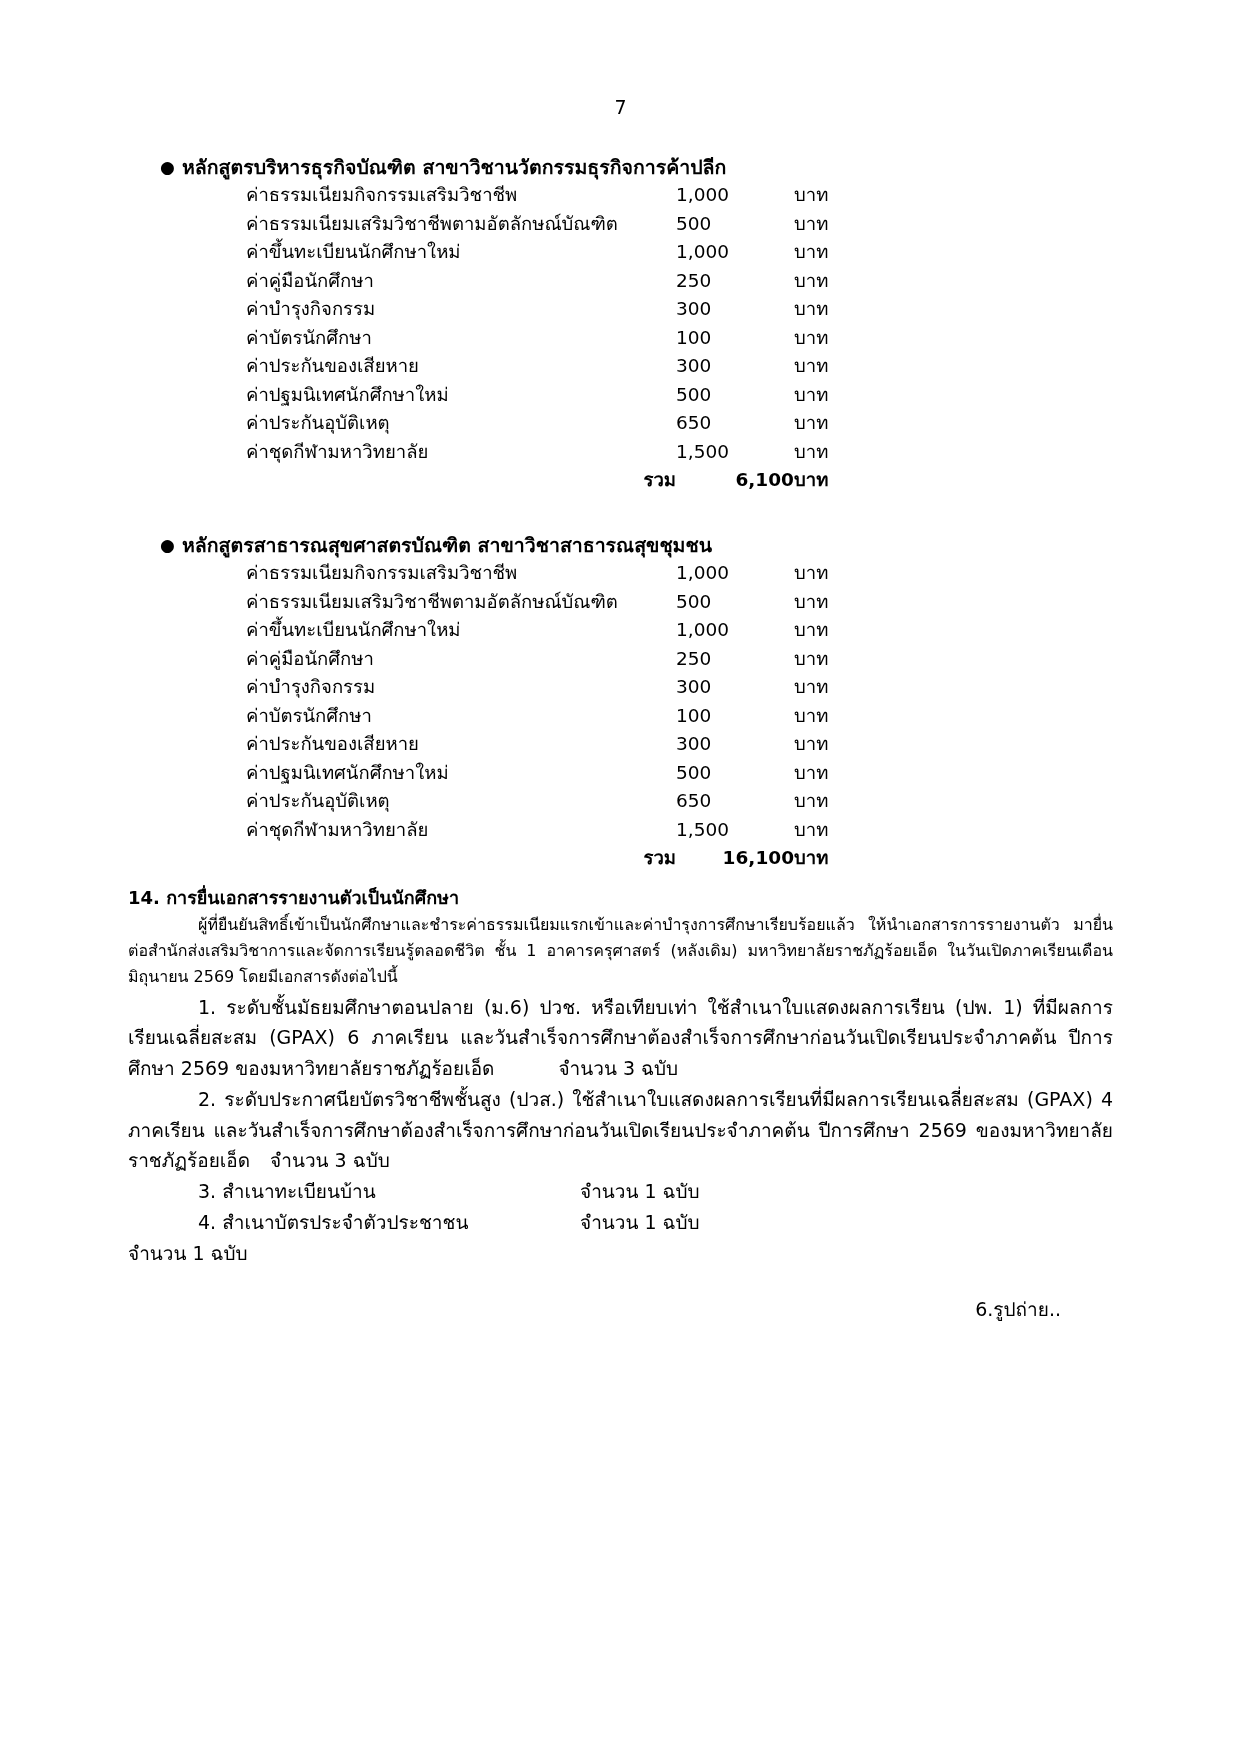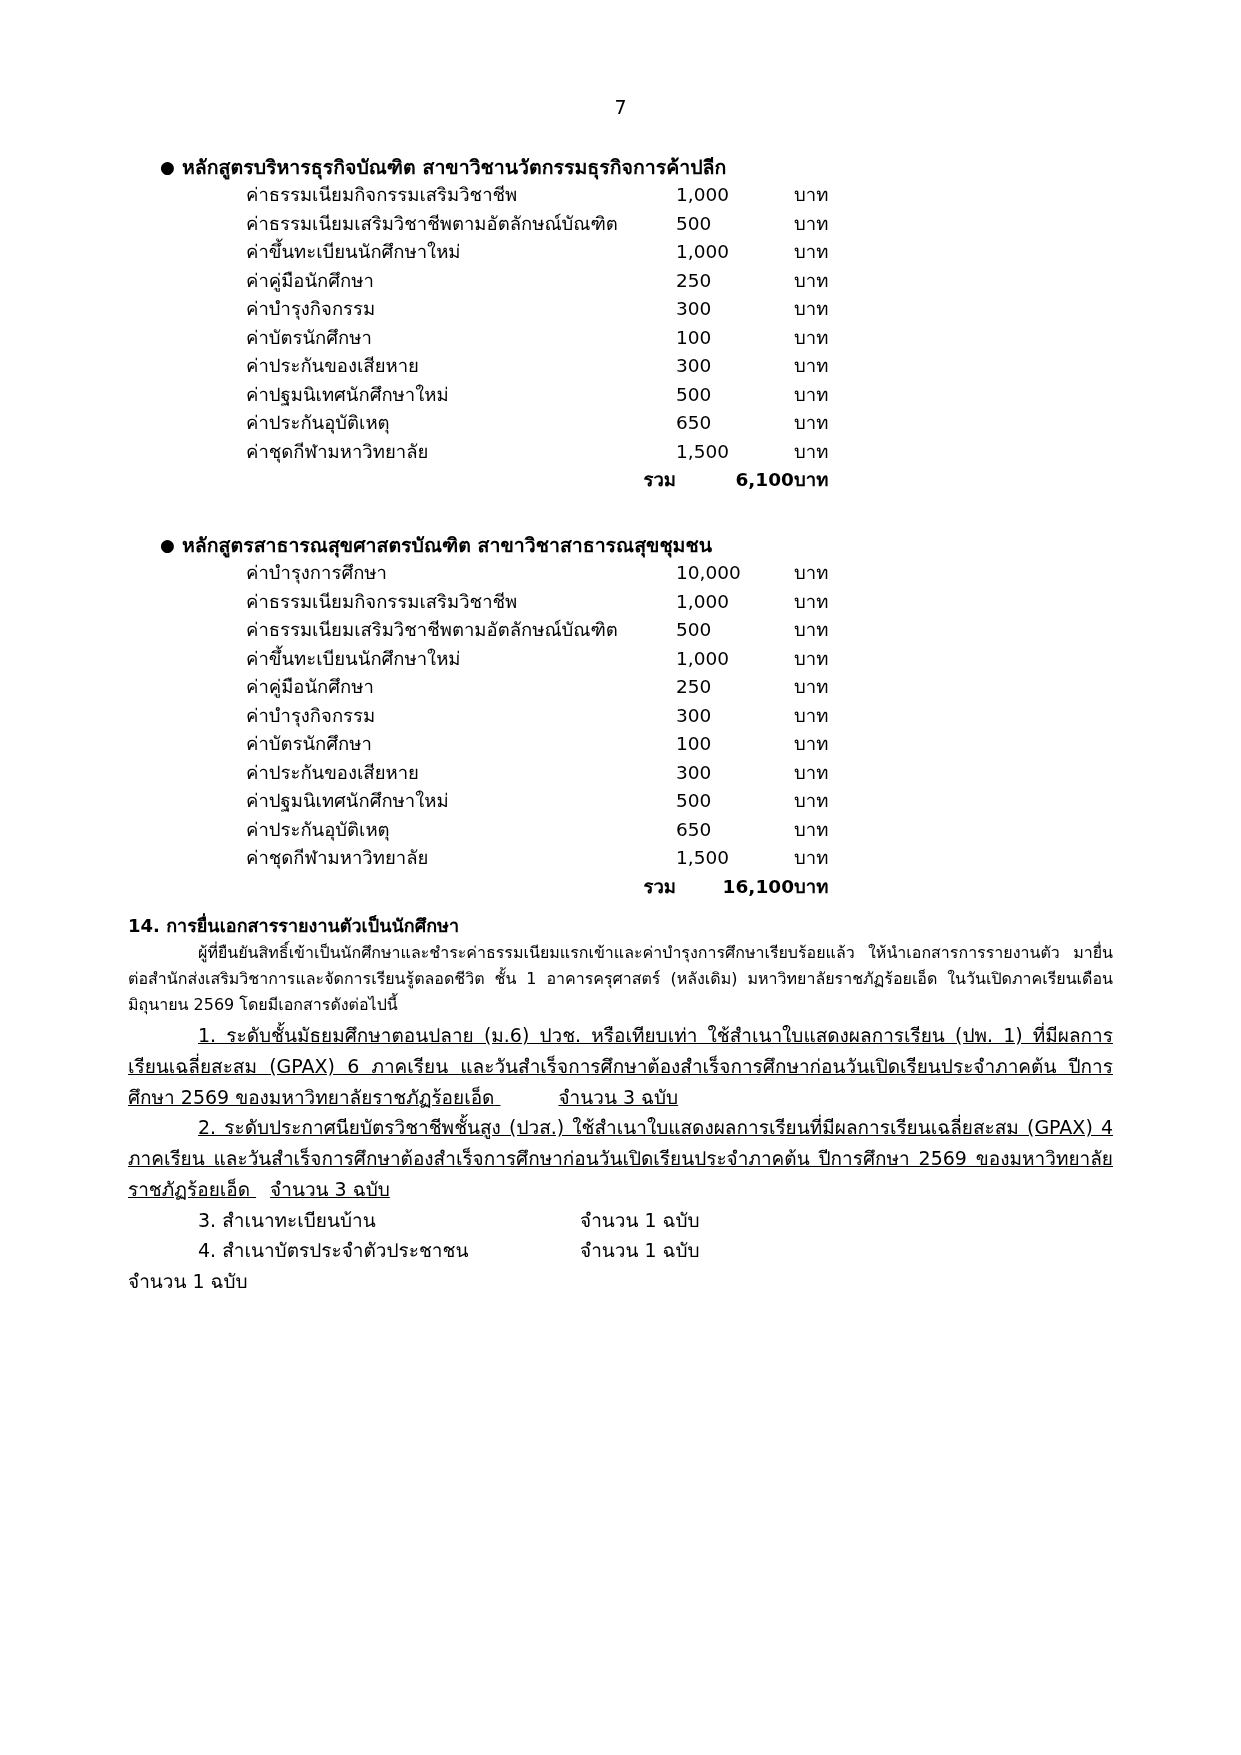--- a/index.html
+++ b/index.html
@@ -104,21 +104,20 @@
     text-indent: 70px;
   }
   .doc-list {
     margin-top: 2px;
   }
   .doc-item {
     font-size: 19px;
     line-height: 1.62;
     text-align: justify;
     text-indent: 70px;
-    text-decoration: underline;
   }
   .doc-row {
     display: flex;
     font-size: 19px;
     line-height: 1.62;
   }
   .doc-row .dr-label {
     padding-left: 70px;
     width: 452px;
     box-sizing: border-box;
@@ -210,25 +209,20 @@
     </div>
 
     <div class="bullet-block">
       <div class="bullet-heading">
         <span class="bullet-dot">●</span>
         <span class="bullet-title">หลักสูตรสาธารณสุขศาสตรบัณฑิต สาขาวิชาสาธารณสุขชุมชน</span>
       </div>
       <table class="fee-table">
         <tbody>
           <tr>
-            <td class="fee-label">ค่าบำรุงการศึกษา</td>
-            <td class="fee-amount">10,000</td>
-            <td class="fee-unit">บาท</td>
-          </tr>
-          <tr>
             <td class="fee-label">ค่าธรรมเนียมกิจกรรมเสริมวิชาชีพ</td>
             <td class="fee-amount">1,000</td>
             <td class="fee-unit">บาท</td>
           </tr>
           <tr>
             <td class="fee-label">ค่าธรรมเนียมเสริมวิชาชีพตามอัตลักษณ์บัณฑิต</td>
             <td class="fee-amount">500</td>
             <td class="fee-unit">บาท</td>
           </tr>
           <tr>
@@ -305,15 +299,16 @@
         <span class="dr-label">4. สำเนาบัตรประจำตัวประชาชน</span>
         <span class="dr-qty">จำนวน 1 ฉบับ</span>
       </div>
 
       <div class="doc-row">
         <span class="dr-qty">จำนวน 1 ฉบับ</span>
       </div>
 
     </div>
 
+    <div class="tail-line">6.รูปถ่าย..</div>
 
   </div>
 </div>
 
 </body></html>

